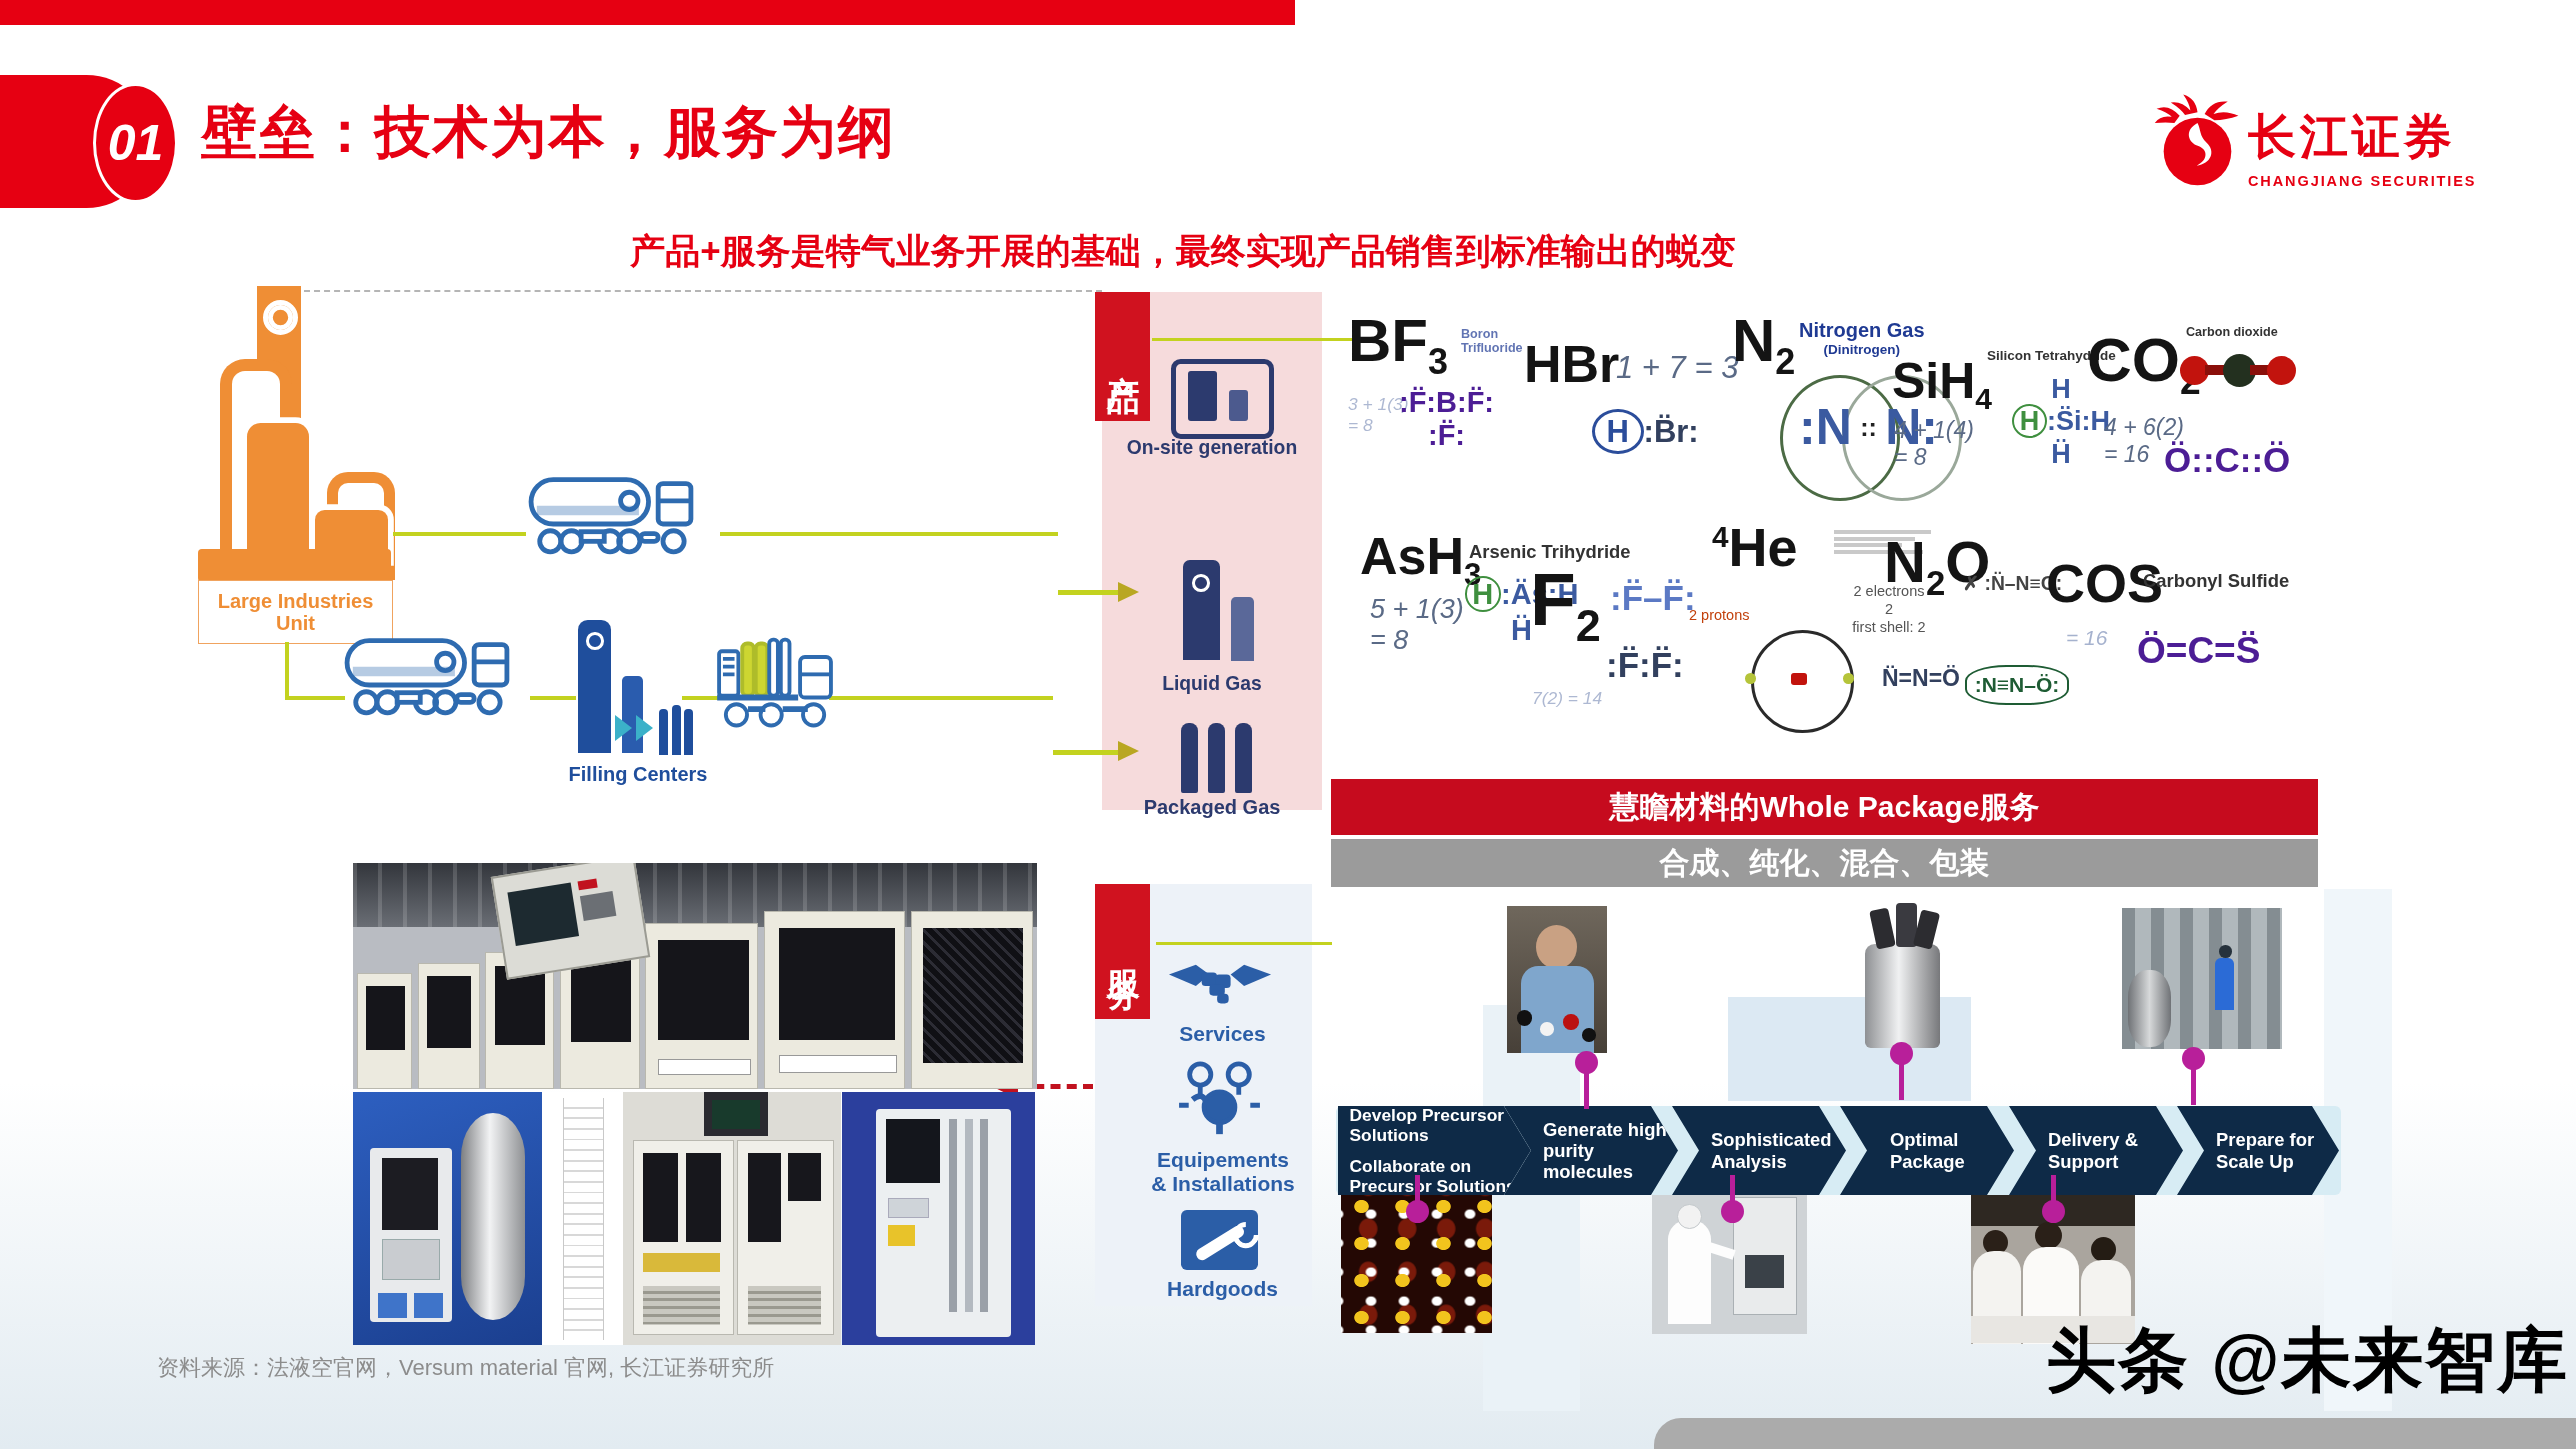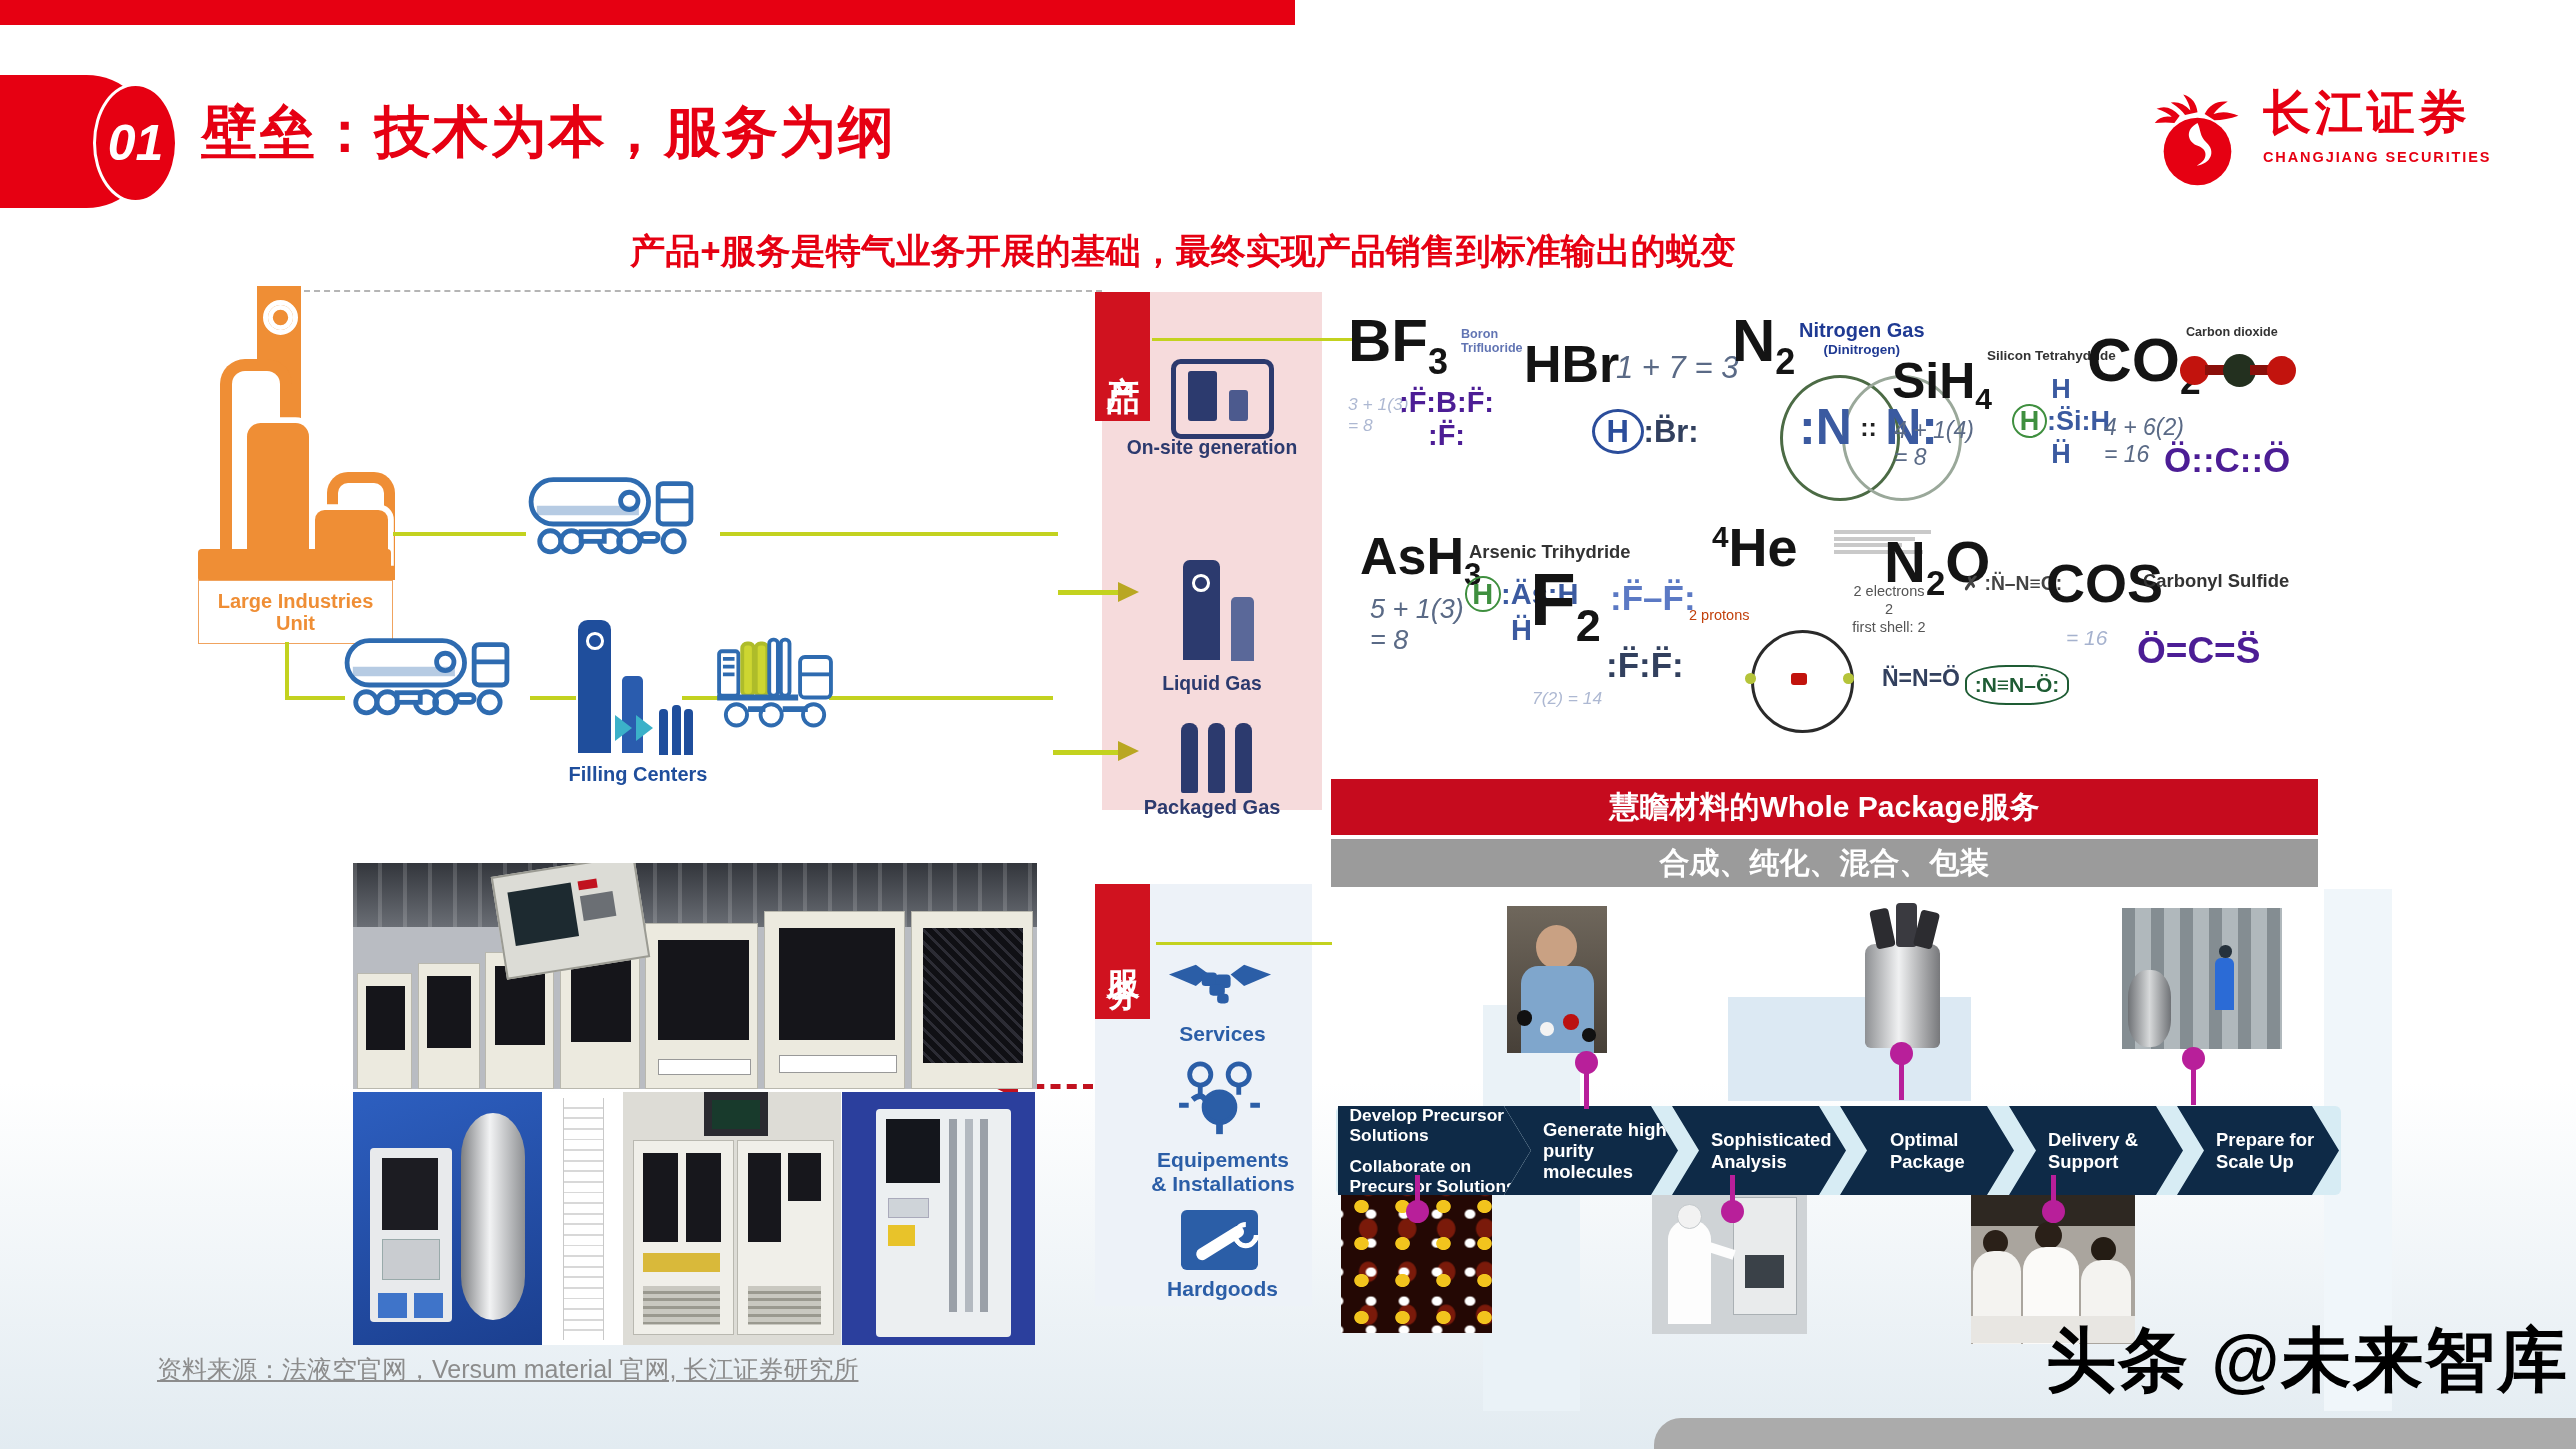--- a/index.html
+++ b/index.html
@@ -7,21 +7,21 @@
          font-family:"Liberation Sans",sans-serif;}
   .abs{position:absolute;}
   
   .topbar{left:0;top:0;width:1295px;height:25px;background:#e60012;}
   .badge-pill{left:0;top:75px;width:153px;height:133px;background:#e60012;border-radius:0 67px 67px 0;}
   .badge-ring{left:93px;top:83px;width:79px;height:114px;background:#e60012;border:3.9px solid #fff;
               border-radius:50%;display:flex;align-items:center;justify-content:center;
               color:#fff;font-weight:bold;font-style:italic;font-size:50px;}
   .page-title{left:201px;top:95px;font-size:56px;font-weight:bold;color:#e60012;letter-spacing:1.9px;}
   .subtitle{left:415px;top:228px;width:1536px;text-align:center;font-size:35px;font-weight:bold;color:#e60012;}
-  .logo{left:2153px;top:89px;display:flex;align-items:flex-start;gap:21px;}
+  .logo{left:2153px;top:89px;display:flex;align-items:flex-end;gap:6px;}
   .logo-cn{font-family:"Liberation Serif",serif;font-size:48px;font-weight:bold;color:#e60012;letter-spacing:3.9px;line-height:1;}
   .logo-en{font-size:14.5px;font-weight:bold;color:#e60012;letter-spacing:1.9px;margin-top:12px;}
   
   .yline{background:#c3d21f;}
   .dashline{border-top:2.9px dashed #b5b5b5;}
   
   .orange{background:#ef8e35;}
   .factory-label{left:198px;top:580px;width:193px;height:62px;background:#fff;border:1.9px solid #f0a35e;
      color:#ef8e35;font-weight:bold;font-size:20px;text-align:center;display:flex;align-items:center;justify-content:center;line-height:1.1;}
   
@@ -50,21 +50,21 @@
   .chev-div{width:145px;height:1.9px;background:#cfe0ea;margin:5.8px 0;}
   
   .pin{position:absolute;width:23px;height:23px;background:#b81f9a;border-radius:50%;z-index:6;}
   .pin::after{content:"";position:absolute;left:8.7px;width:5.8px;background:#b81f9a;}
   .pin-down::after{top:19.3px;height:39px;}
   .pin-up::after{bottom:19.3px;height:29px;}
   
   .photo{position:absolute;overflow:hidden;}
   .cab{background:#eceadf;border:1.9px solid #b9b8ae;position:relative;}
   .cab-win{position:absolute;background:#15151a;}
-  .footer-src{left:157px;top:1353px;font-size:25px;color:#8c8c8c;text-decoration:underline;}
+  .footer-src{left:157px;top:1353px;font-size:22px;color:#8c8c8c;}
   .watermark{left:2046px;top:1314px;font-size:70px;font-weight:bold;color:#000;letter-spacing:1.9px;}
   .graybar{left:1654px;top:1418px;width:922px;height:31px;background:#ababab;border-radius:27px 0 0 0;}
   .tinybars div{height:3.9px;background:#c9c9c9;margin:2.9px 0;}
 </style>
 </head>
 <body>
 
 <div id="stage">
 
   <div class="abs" style="left:0;top:1082px;width:2576px;height:367px;background:linear-gradient(to top,#e2ebf1,rgba(255,255,255,0));"></div>

